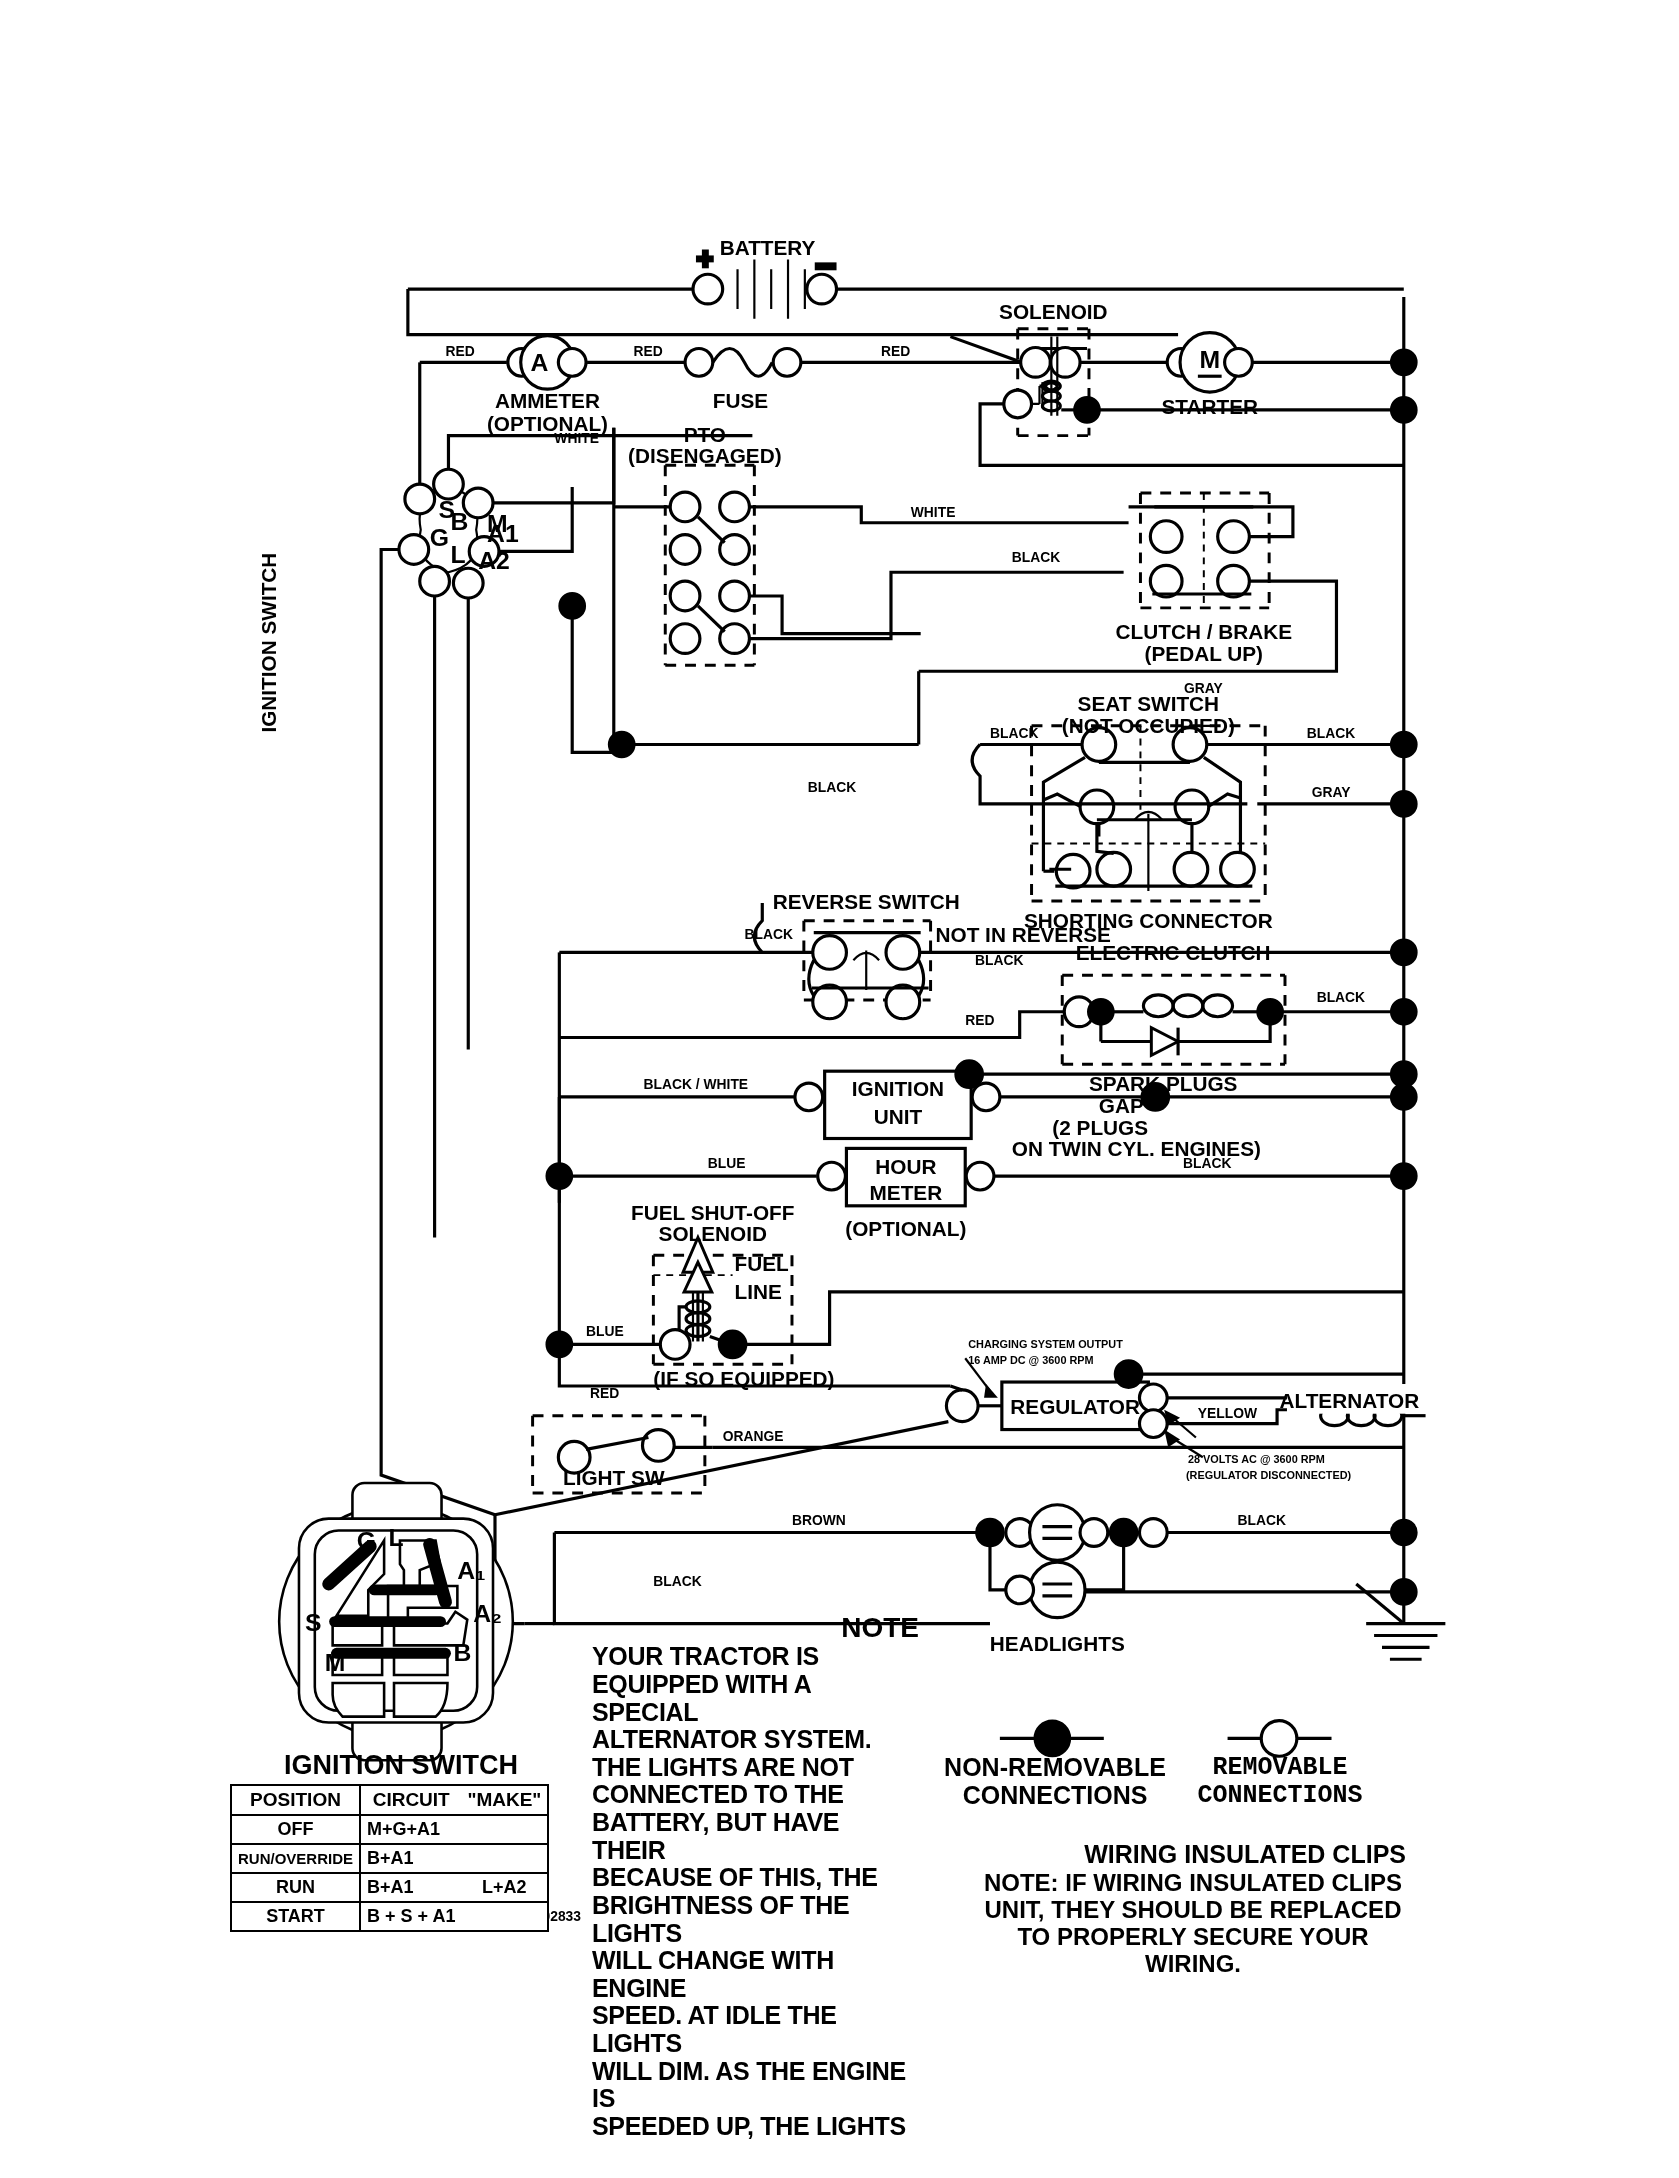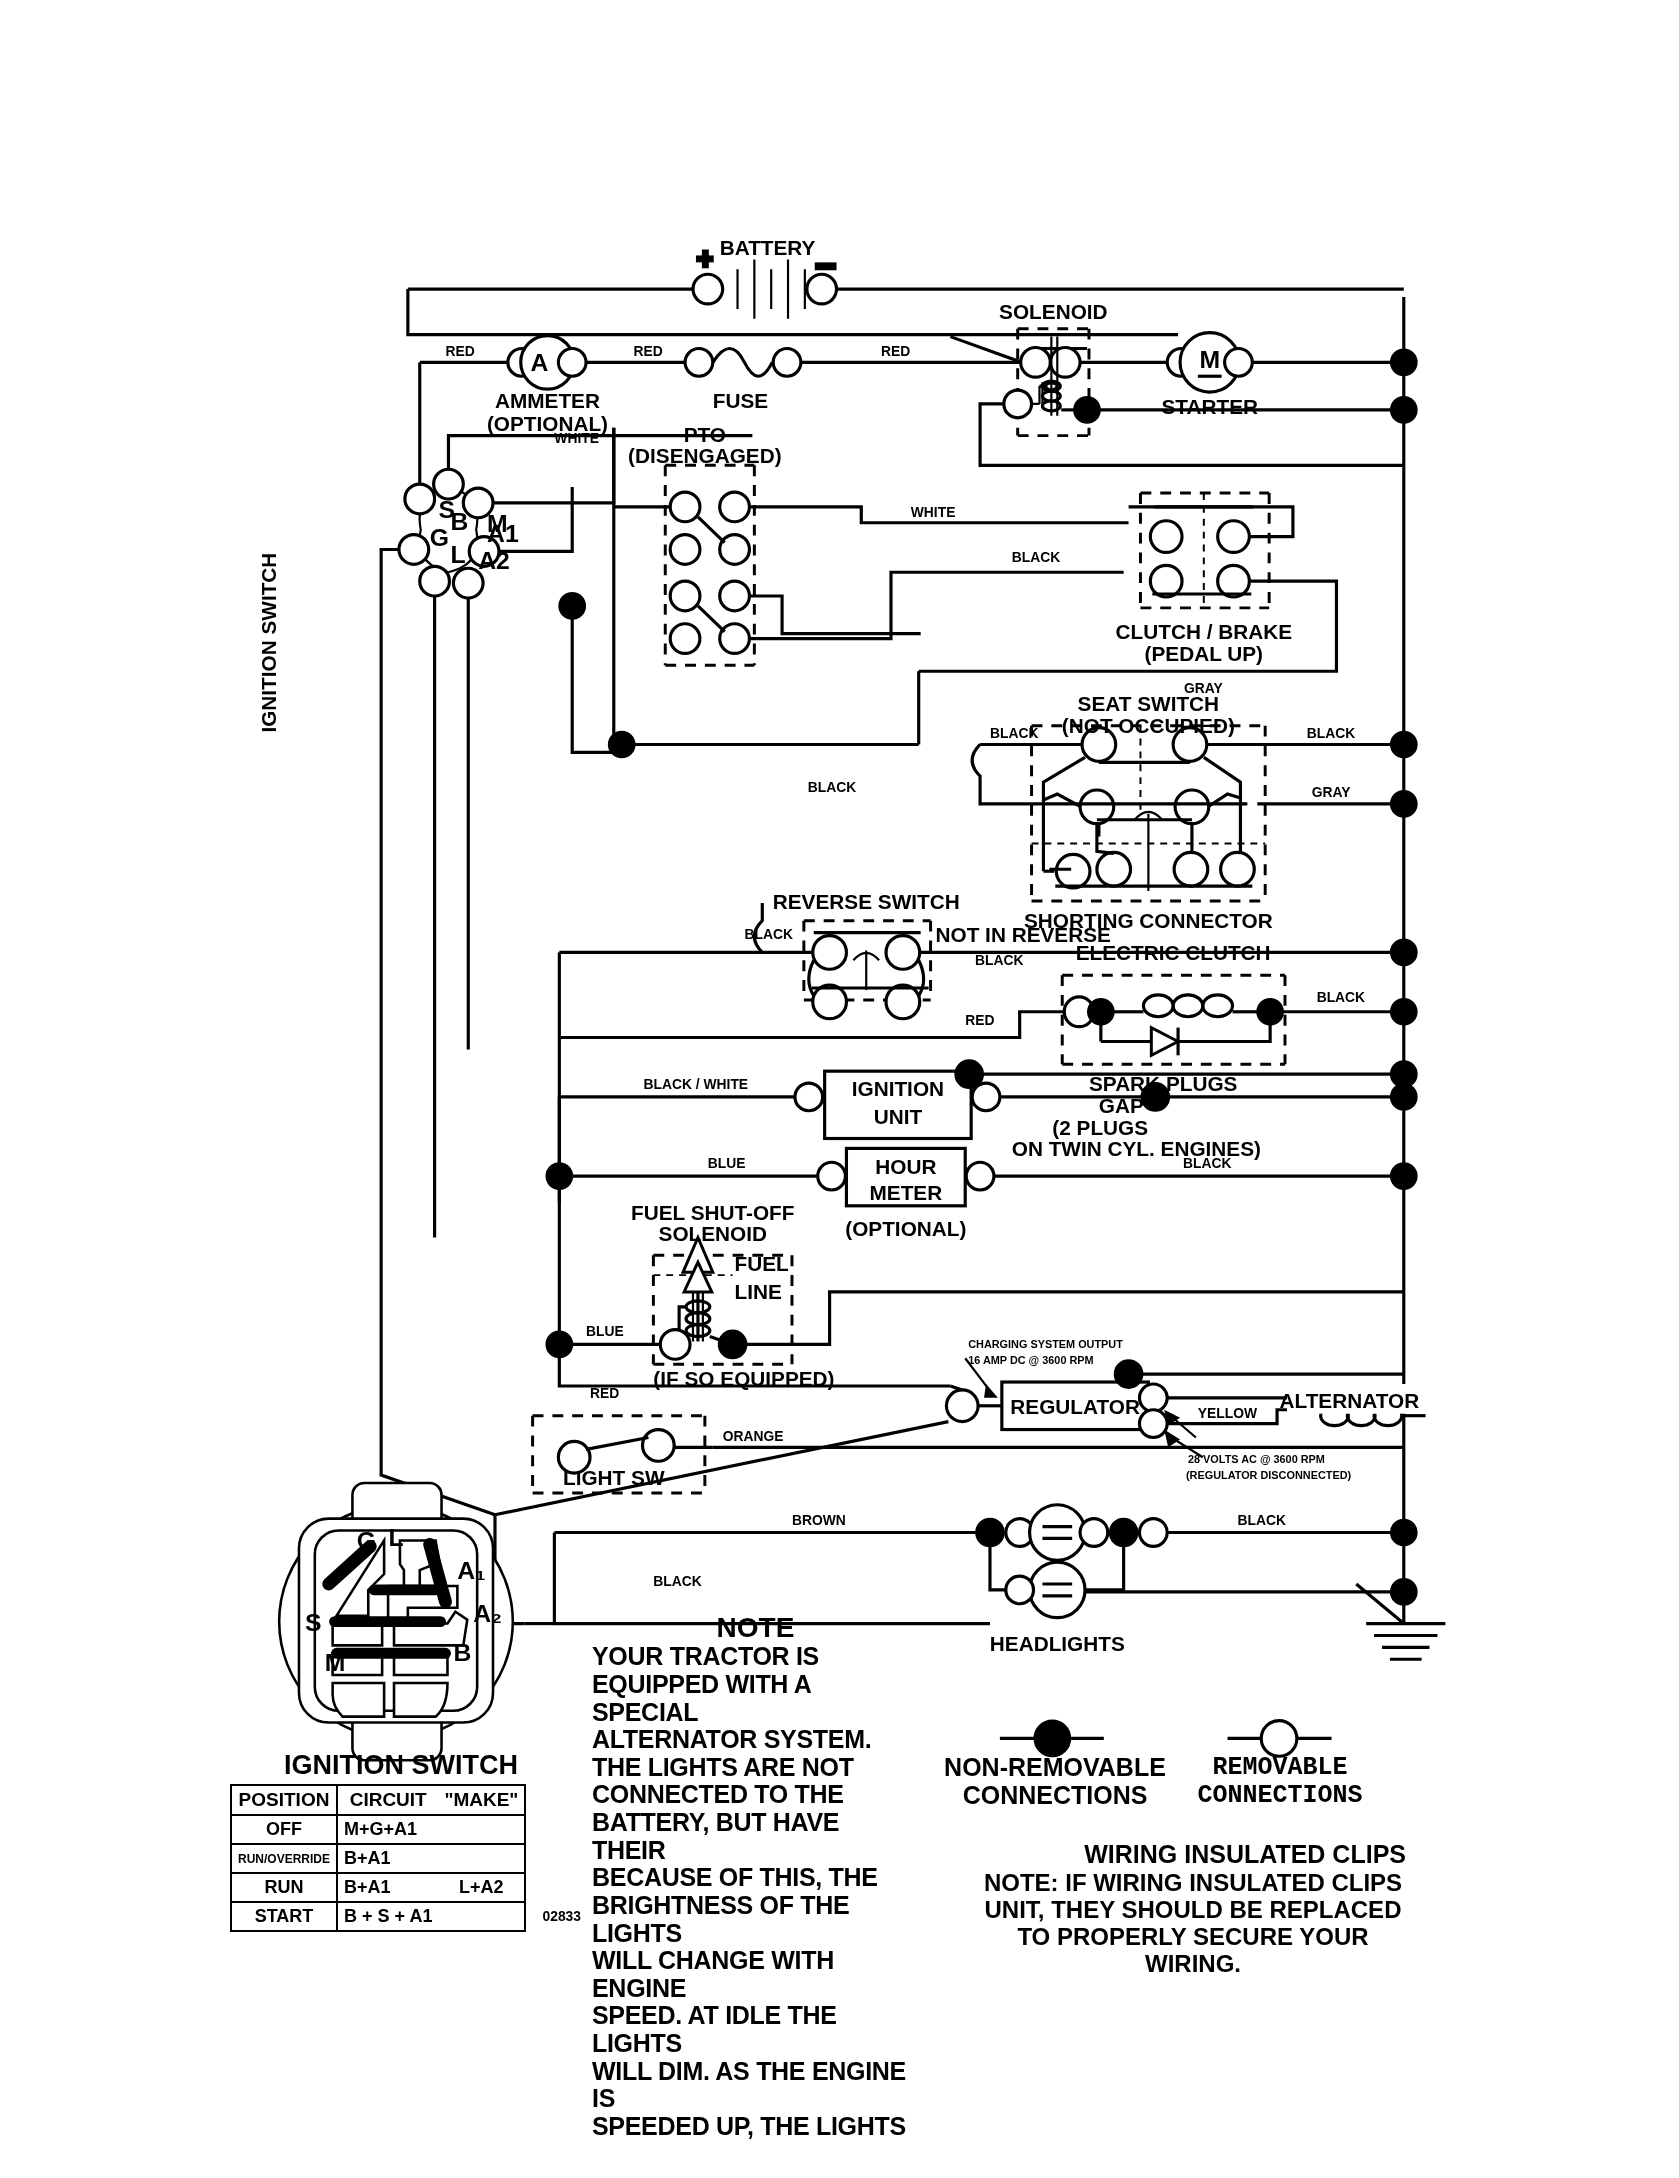--- a/index.html
+++ b/index.html
@@ -443,21 +443,21 @@
   <g>
     <path class="wire" d="M1240 1756 L1345 1756"></path>
     <circle class="node-open" cx="1292" cy="1756" r="18"></circle>
   </g>
 
   <text class="lbl-sm" x="548" y="1940" font-size="20">02833</text>
 
 </svg>
 
 <div style="position:absolute;left:592px;top:1612px;width:327px;">
-  <div style="text-align:center;font-size:28px;font-weight:bold;line-height:1.12;">NOTE</div>
+  <div style="text-align:right;font-size:28px;font-weight:bold;line-height:1.12;">NOTE</div>
   <div style="font-size:25px;font-weight:bold;line-height:1.105;letter-spacing:-0.3px;">
     <div>YOUR TRACTOR IS</div>
     <div>EQUIPPED WITH A SPECIAL</div>
     <div>ALTERNATOR SYSTEM.</div>
     <div>THE LIGHTS ARE NOT</div>
     <div>CONNECTED TO THE</div>
     <div>BATTERY, BUT HAVE THEIR</div>
     <div>BECAUSE OF THIS, THE</div>
     <div>BRIGHTNESS OF THE LIGHTS</div>
     <div>WILL CHANGE WITH ENGINE</div>
@@ -497,21 +497,21 @@
         <th style="border-left:none;">"MAKE"</th>
       </tr>
     </thead>
     <tbody>
       <tr>
         <td>OFF</td>
         <td style="text-align:left;border-right:none;">M+G+A1</td>
         <td style="border-left:none;"></td>
       </tr>
       <tr>
-        <td style="font-size:12px;">RUN/OVERRIDE</td>
+        <td style="font-size:15px;">RUN/OVERRIDE</td>
         <td style="text-align:left;border-right:none;">B+A1</td>
         <td style="border-left:none;"></td>
       </tr>
       <tr>
         <td>RUN</td>
         <td style="text-align:left;border-right:none;">B+A1</td>
         <td style="border-left:none;">L+A2</td>
       </tr>
       <tr>
         <td>START</td>

